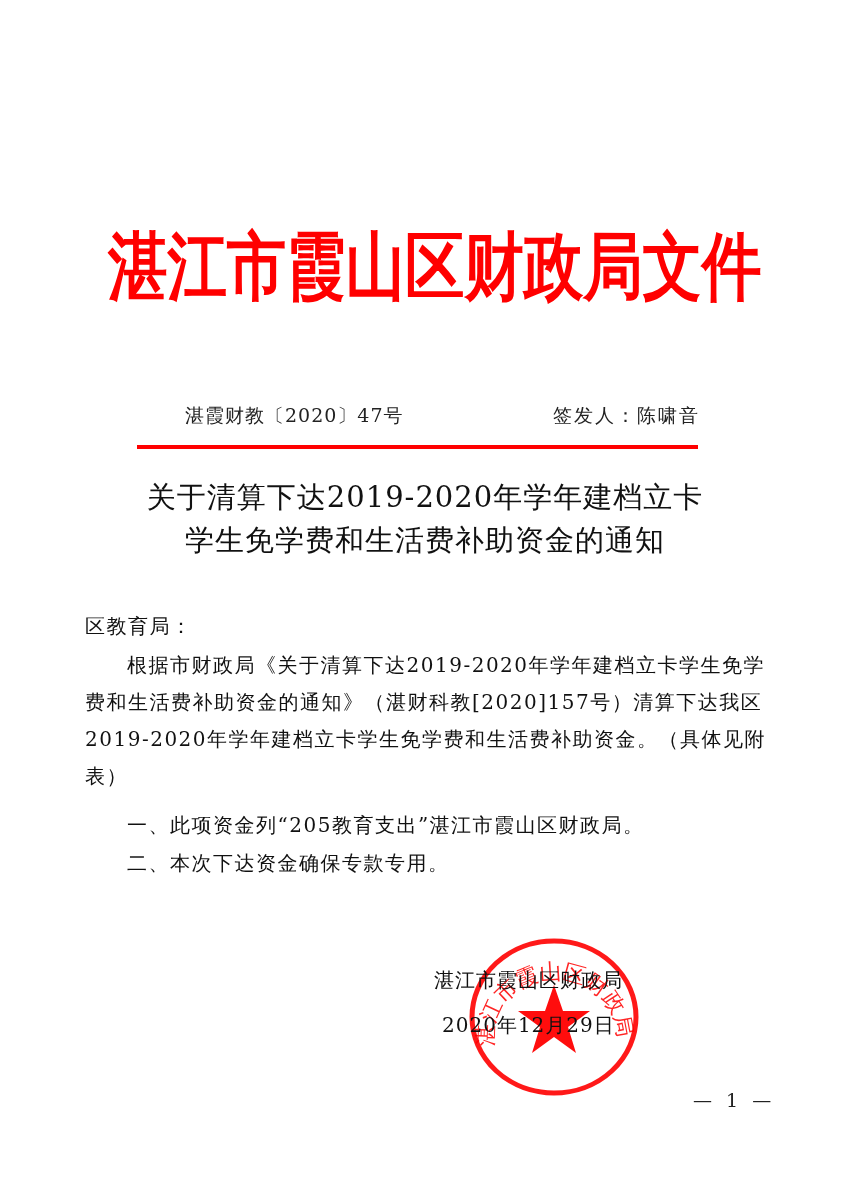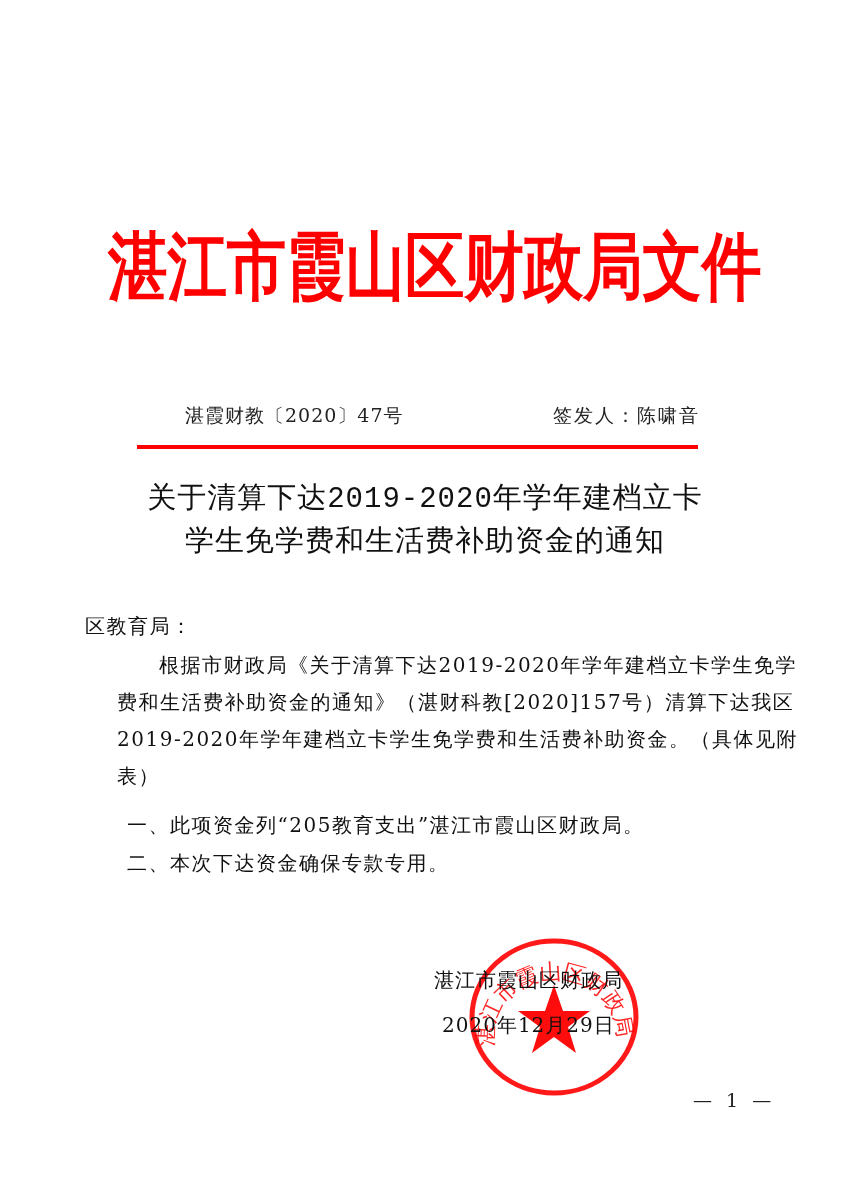--- a/index.html
+++ b/index.html
@@ -7,26 +7,26 @@
          font-family:"DejaVu Serif","Liberation Serif",serif; color:#111; }
   .abs { position:absolute; }
   .header-title { left:108px; top:222px; width:640px; height:90px;
     display:flex; justify-content:space-between; align-items:center;
     color:#ff0000; font-family:"DejaVu Sans","Liberation Sans",sans-serif;
     font-size:66px; font-weight:bold; transform:scaleX(0.9); transform-origin:left center; }
   .header-title span { display:inline-block; transform:scaleY(1.12); }
   .doc-number { left:145px; top:403px; font-size:19px; letter-spacing:1px; color:#222;margin-left:40px; }
   .signer { right:150px; top:403px; font-size:19px; letter-spacing:2px; color:#222;margin-left:13px; }
   .red-rule { left:137px; top:445px; width:561px; height:4px; background:#ff0000; }
-  .doc-title { left:0; width:850px; text-align:center; font-size:29px; color:#111; letter-spacing:1px;font-family:Liberation Mono, monospace; }
+  .doc-title { left:0; width:850px; text-align:center; font-size:29px; color:#111; letter-spacing:1px; }
   .t1 { top:478px; }
   .t2 { top:521px;text-align:center; }
   .para { left:85px; width:690px; font-size:20px; line-height:37px; color:#111; letter-spacing:1.5px; }
   .recipient { top:608px; }
-  .body1 { top:647px; text-indent:42px;margin-left:32px; }
+  .body1 { top:647px; text-indent:42px; }
   .item { left:127px; font-size:20px; color:#111; letter-spacing:1.5px; }
   .item1 { top:812px; }
   .item2 { top:850px; }
   .sign-org { left:434px; top:967px; font-size:20px; color:#111; letter-spacing:1px; z-index:3; }
   .sign-date { left:442px; top:1012px; font-size:20px; color:#111; letter-spacing:1px; z-index:3; }
   .seal { left:468px; top:937px; width:172px; height:160px; z-index:2; }
   .page-num { left:693px; top:1089px; font-size:19px; color:#222; letter-spacing:4px; }
 </style>
 </head>
 <body>

